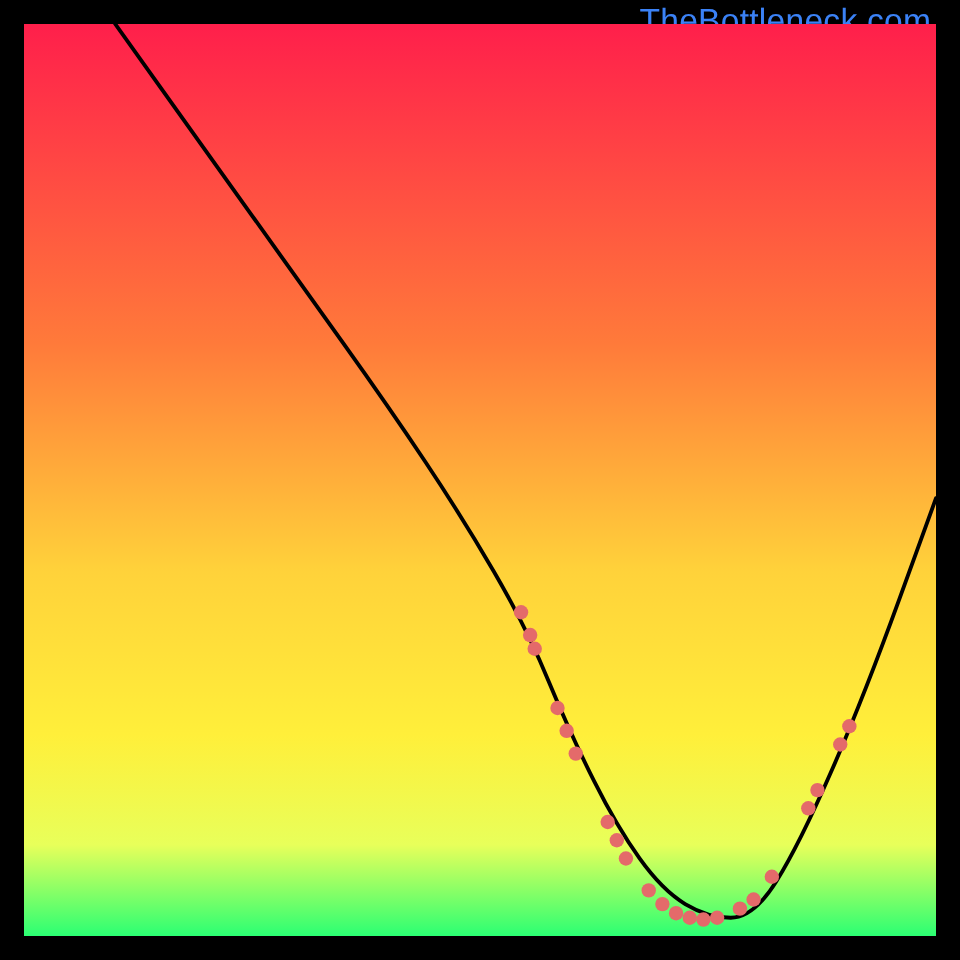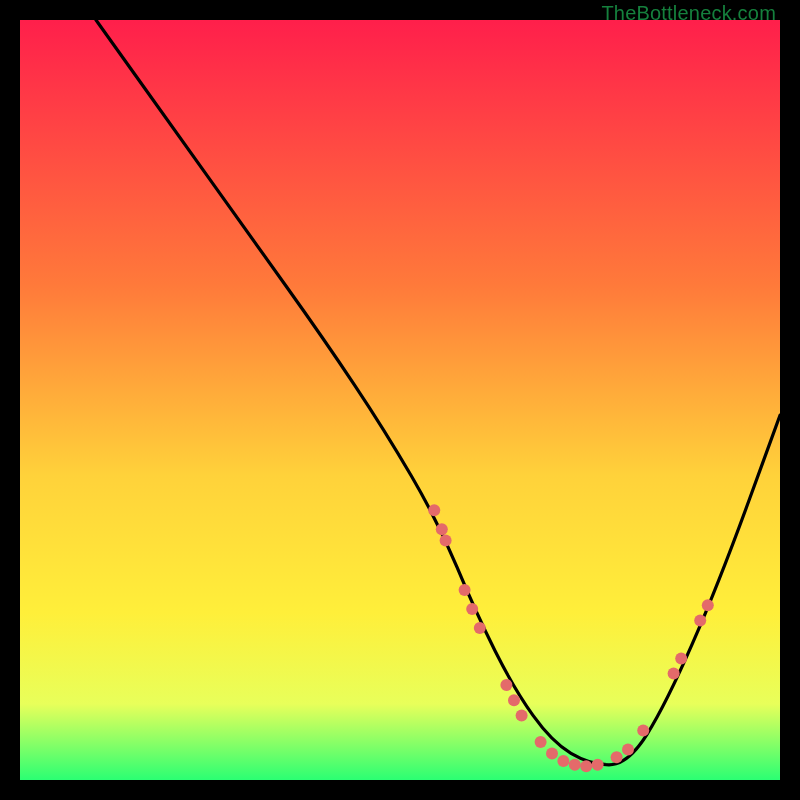--- a/index.html
+++ b/index.html
@@ -23,22 +23,22 @@
     position: absolute;
     left: 0;
     top: 0;
     width: 760px;
     height: 760px;
   }
   .watermark {
     position: absolute;
     top: 2px;
     right: 24px;
-    color: #15803d;
-    font-size: 20px;
+    color: #3b82f6;
+    font-size: 28px;
     font-weight: 500;
     letter-spacing: 0.2px;
   }
   svg { display: block; }
 </style>
 </head>
 <body>
 
 <div class="watermark">TheBottleneck.com</div>
 

